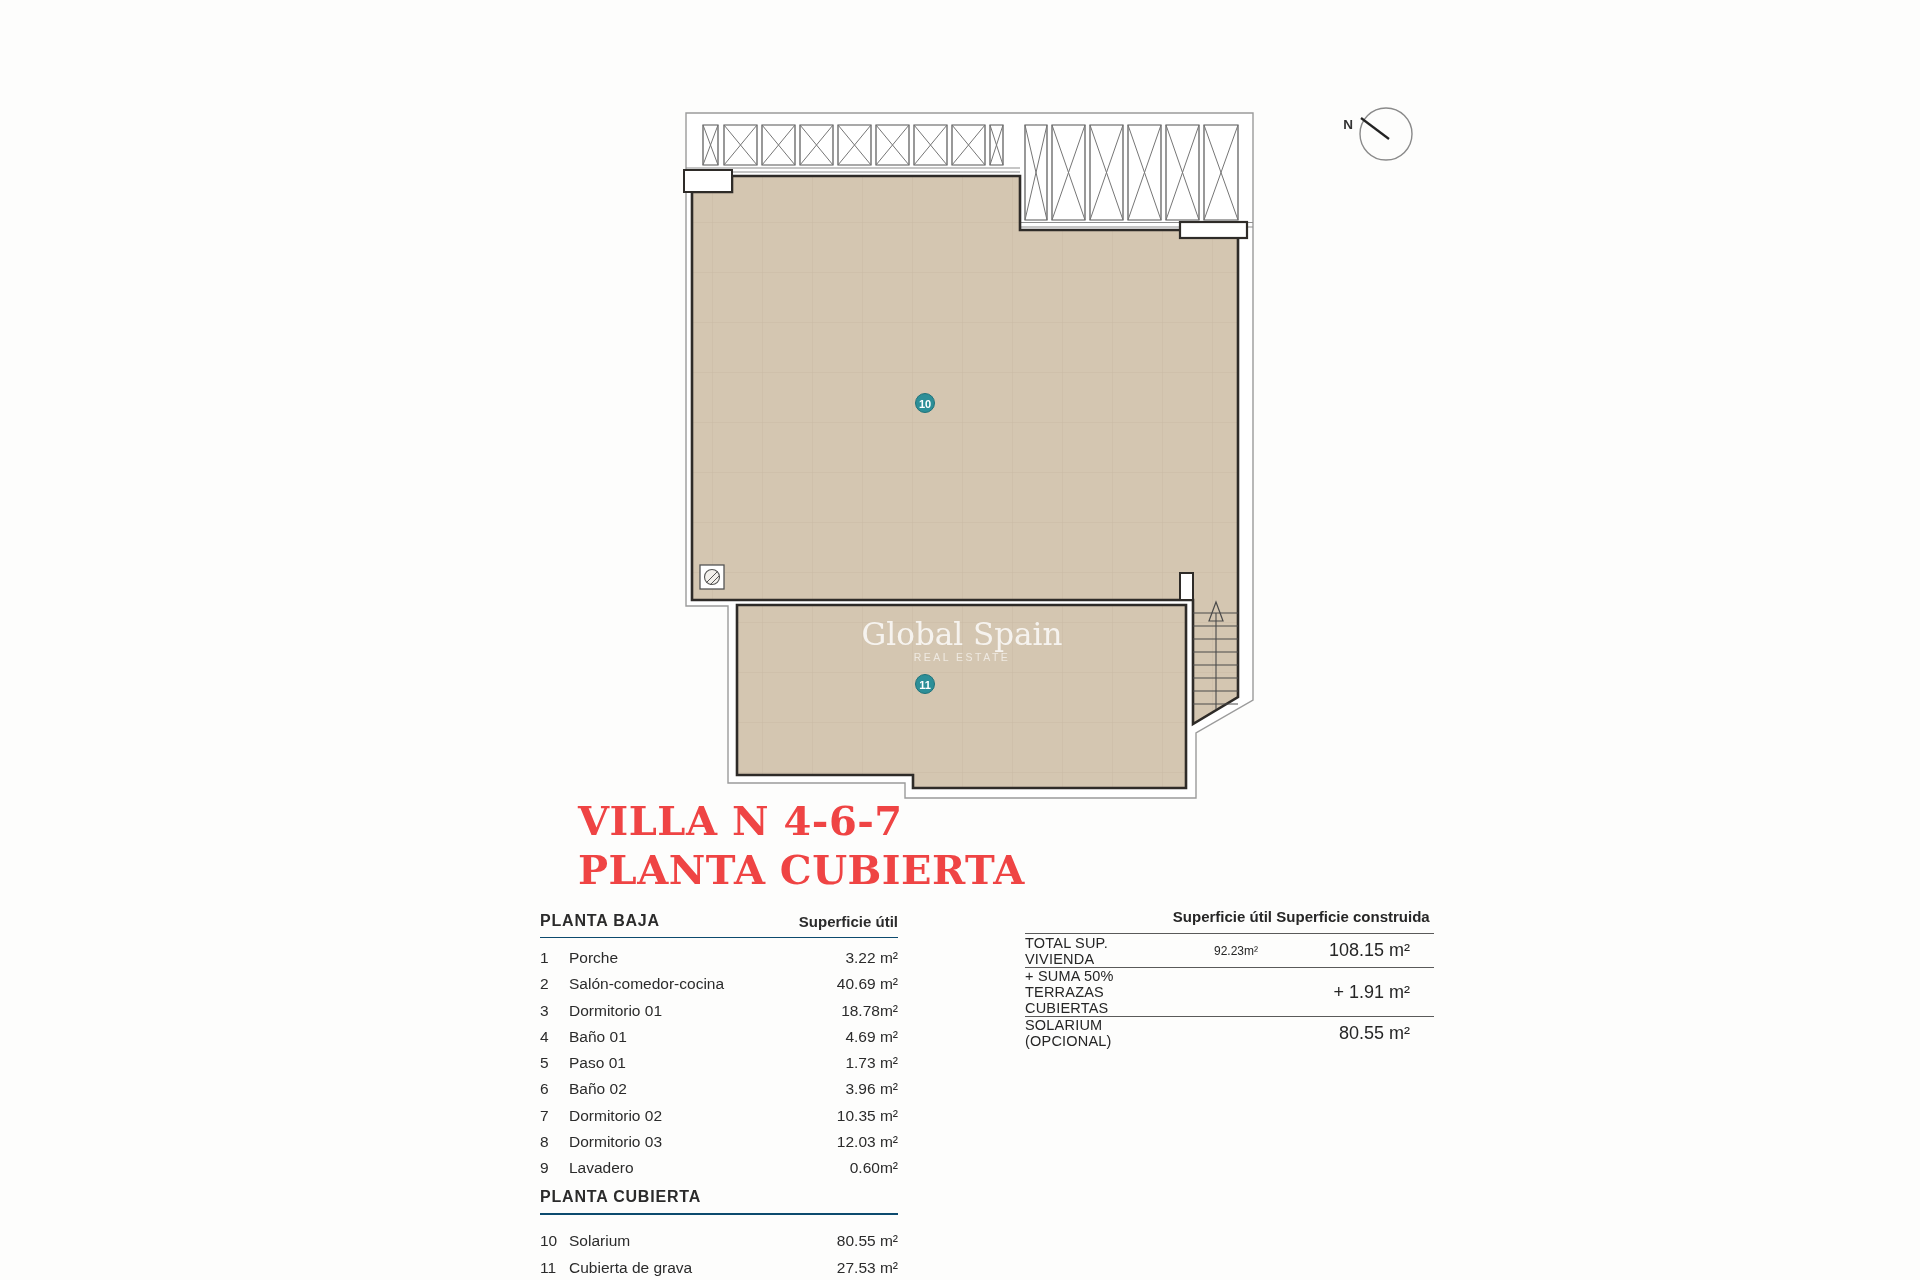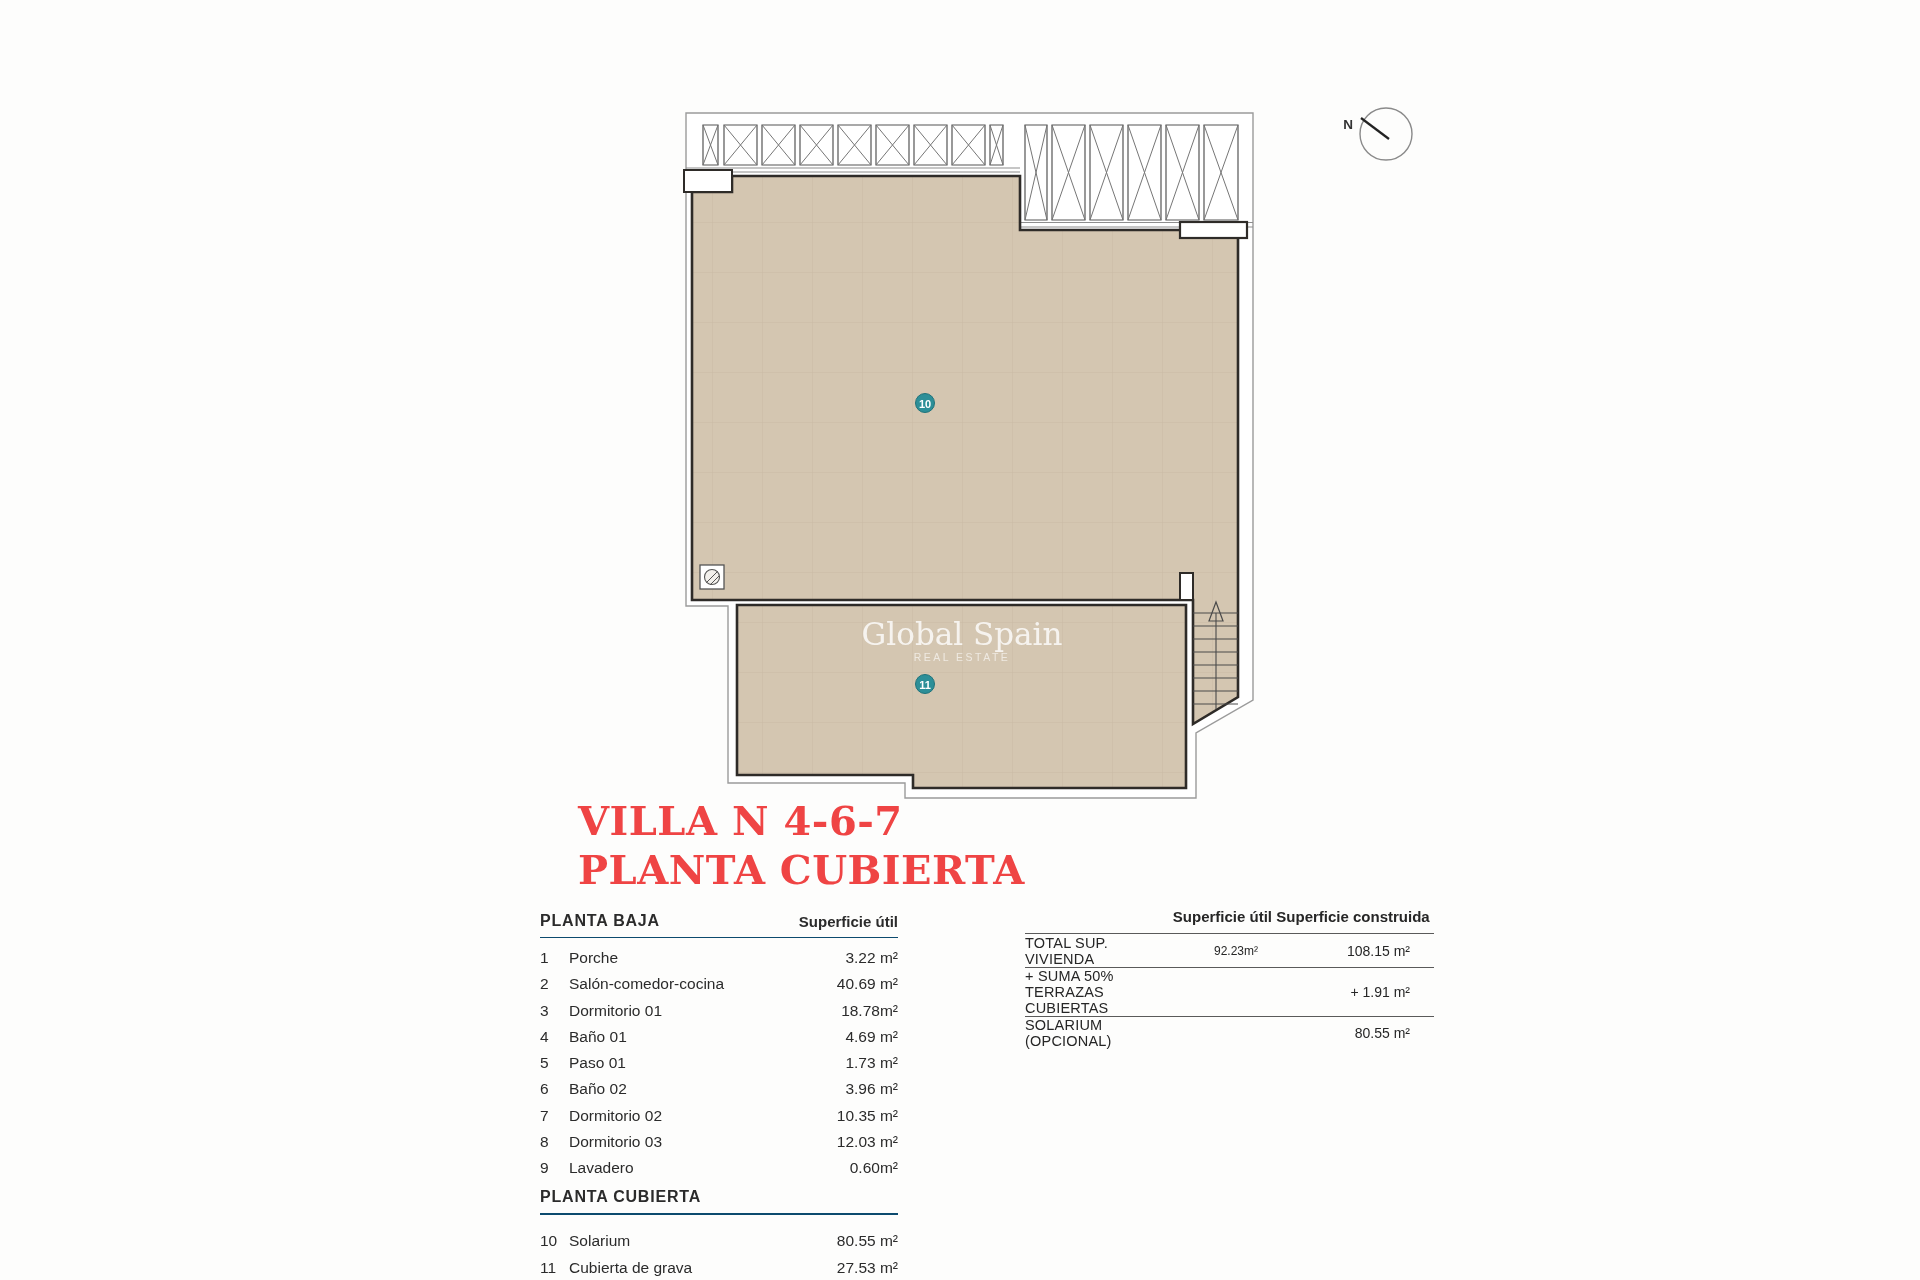--- a/index.html
+++ b/index.html
@@ -27,21 +27,21 @@
 
   
   .rtable{position:absolute;left:1025px;top:908px;width:409px;color:#262626;}
   .rt-head{display:flex;align-items:flex-end;border-bottom:1.5px solid #5a5a5a;padding-bottom:8px;}
   .rt-head .h1{width:247px;text-align:right;font-weight:700;font-size:15px;}
   .rt-head .h2{flex:1;text-align:center;font-weight:700;font-size:15px;}
   .rt-row{display:flex;align-items:center;min-height:30px;border-bottom:1.5px solid #5a5a5a;}
   .rt-row:last-child{border-bottom:none;}
   .rt-row .lbl{flex:1;font-weight:400;font-size:14.5px;letter-spacing:.2px;}
   .rt-row .v1{width:86px;text-align:right;font-size:12px;}
-  .rt-row .v2{width:152px;text-align:right;font-size:14px;padding-right:24px;box-sizing:content-box;}
+  .rt-row .v2{width:152px;text-align:right;font-size:18px;padding-right:24px;box-sizing:content-box;}
   .rt-row.first{min-height:33px;}
 </style>
 </head>
 <body>
 
 <div class="page">
 
   <svg class="plan-svg" viewBox="0 0 1920 1280">
     <defs>
       <pattern id="tiles" width="50" height="50" patternUnits="userSpaceOnUse" patternTransform="translate(12,22)">

